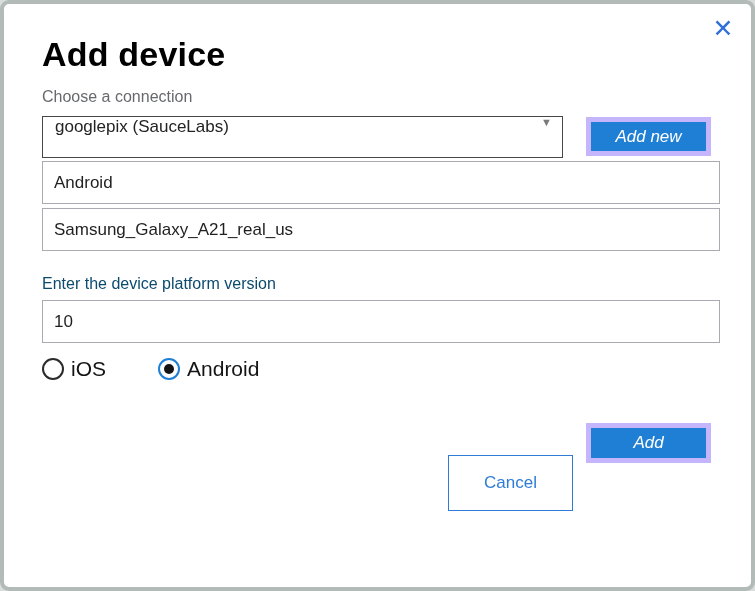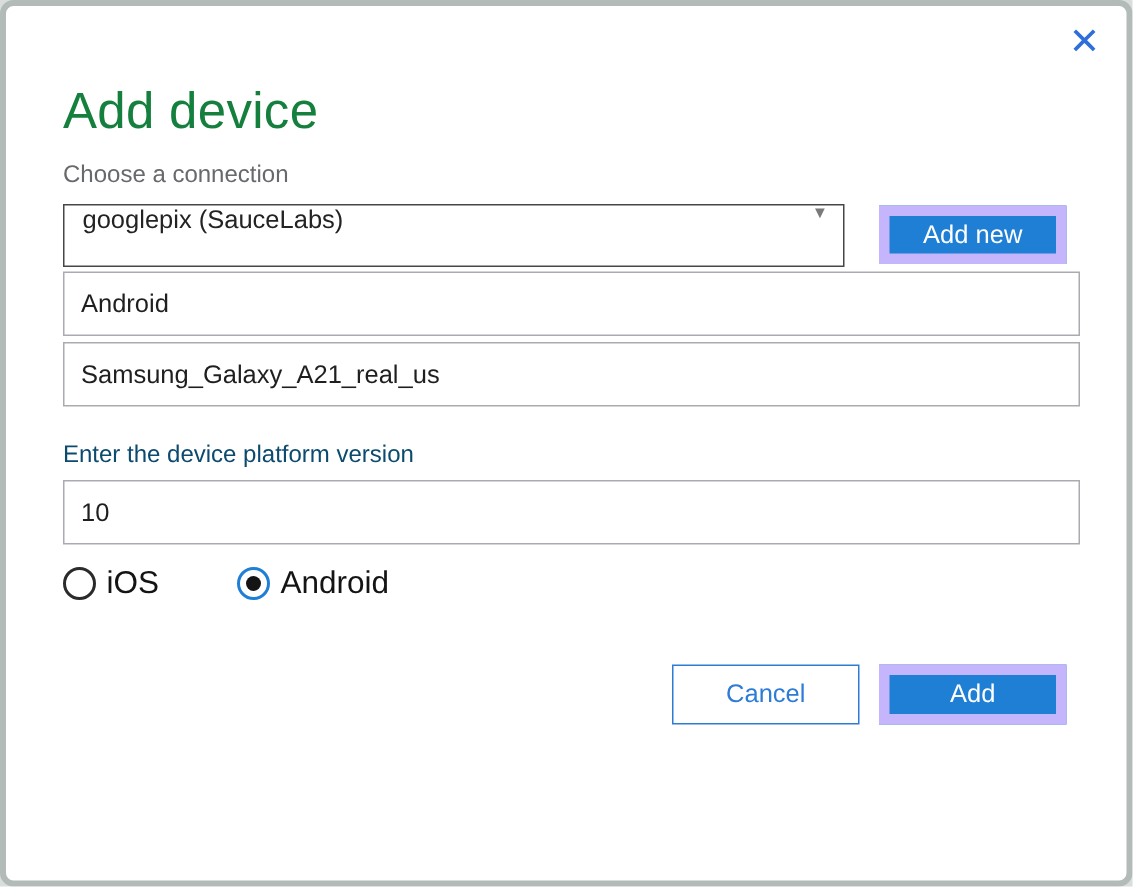--- a/index.html
+++ b/index.html
@@ -26,25 +26,25 @@
     border: none;
     color: #2e6fd9;
     font-size: 25px;
     font-weight: 300;
     line-height: 32px;
     text-align: center;
     cursor: pointer;
   }
 
   .title {
-    margin-top: 48px;
+    margin-top: 28px;
     font-size: 34px;
-    font-weight: 400;
+    font-weight: 700;
     line-height: 44px;
-    color: #15803d;
+    color: #000000;
     letter-spacing: 0.2px;
   }
 
   .field-label {
     font-size: 16px;
     line-height: 22px;
     color: #67696c;
   }
   .field-label.muted { color: #0c4a6e; }
   .lbl-connection { margin-top: 10px; }
@@ -76,22 +76,23 @@
     line-height: 1;
   }
 
   .btn {
     font-family: inherit;
     font-size: 17px;
     cursor: pointer;
   }
   .btn-primary {
     background: #1e7fd4;
-    border: 7px solid #c4b5fd;
+    border: 5px solid #c4b5fd;
     color: #ffffff;
+    font-style: italic;
   }
   .btn-add-new { width: 125px; height: 39px; margin-top: 1px; }
 
   .text-input {
     display: block;
     width: 678px; height: 43px;
     border: 1px solid #a9abb0;
     padding: 0 11px;
     font-family: inherit;
     font-size: 17px;
@@ -132,24 +133,25 @@
     color: #141414;
   }
 
   .footer {
     margin-top: 42px;
     display: flex;
     justify-content: flex-end;
     gap: 13px;
   }
   .btn-cancel {
-    width: 125px; height: 40px;
+    width: 125px; height: 56px;
     background: #ffffff;
     border: 1px solid #2e7cd5;
     color: #2e7cd5;
+    margin-top: 32px;
   }
   .btn-add { width: 125px; height: 40px; }
 </style>
 </head>
 <body>
 
 <div class="dialog">
 
   <button class="close-btn">✕</button>
 

